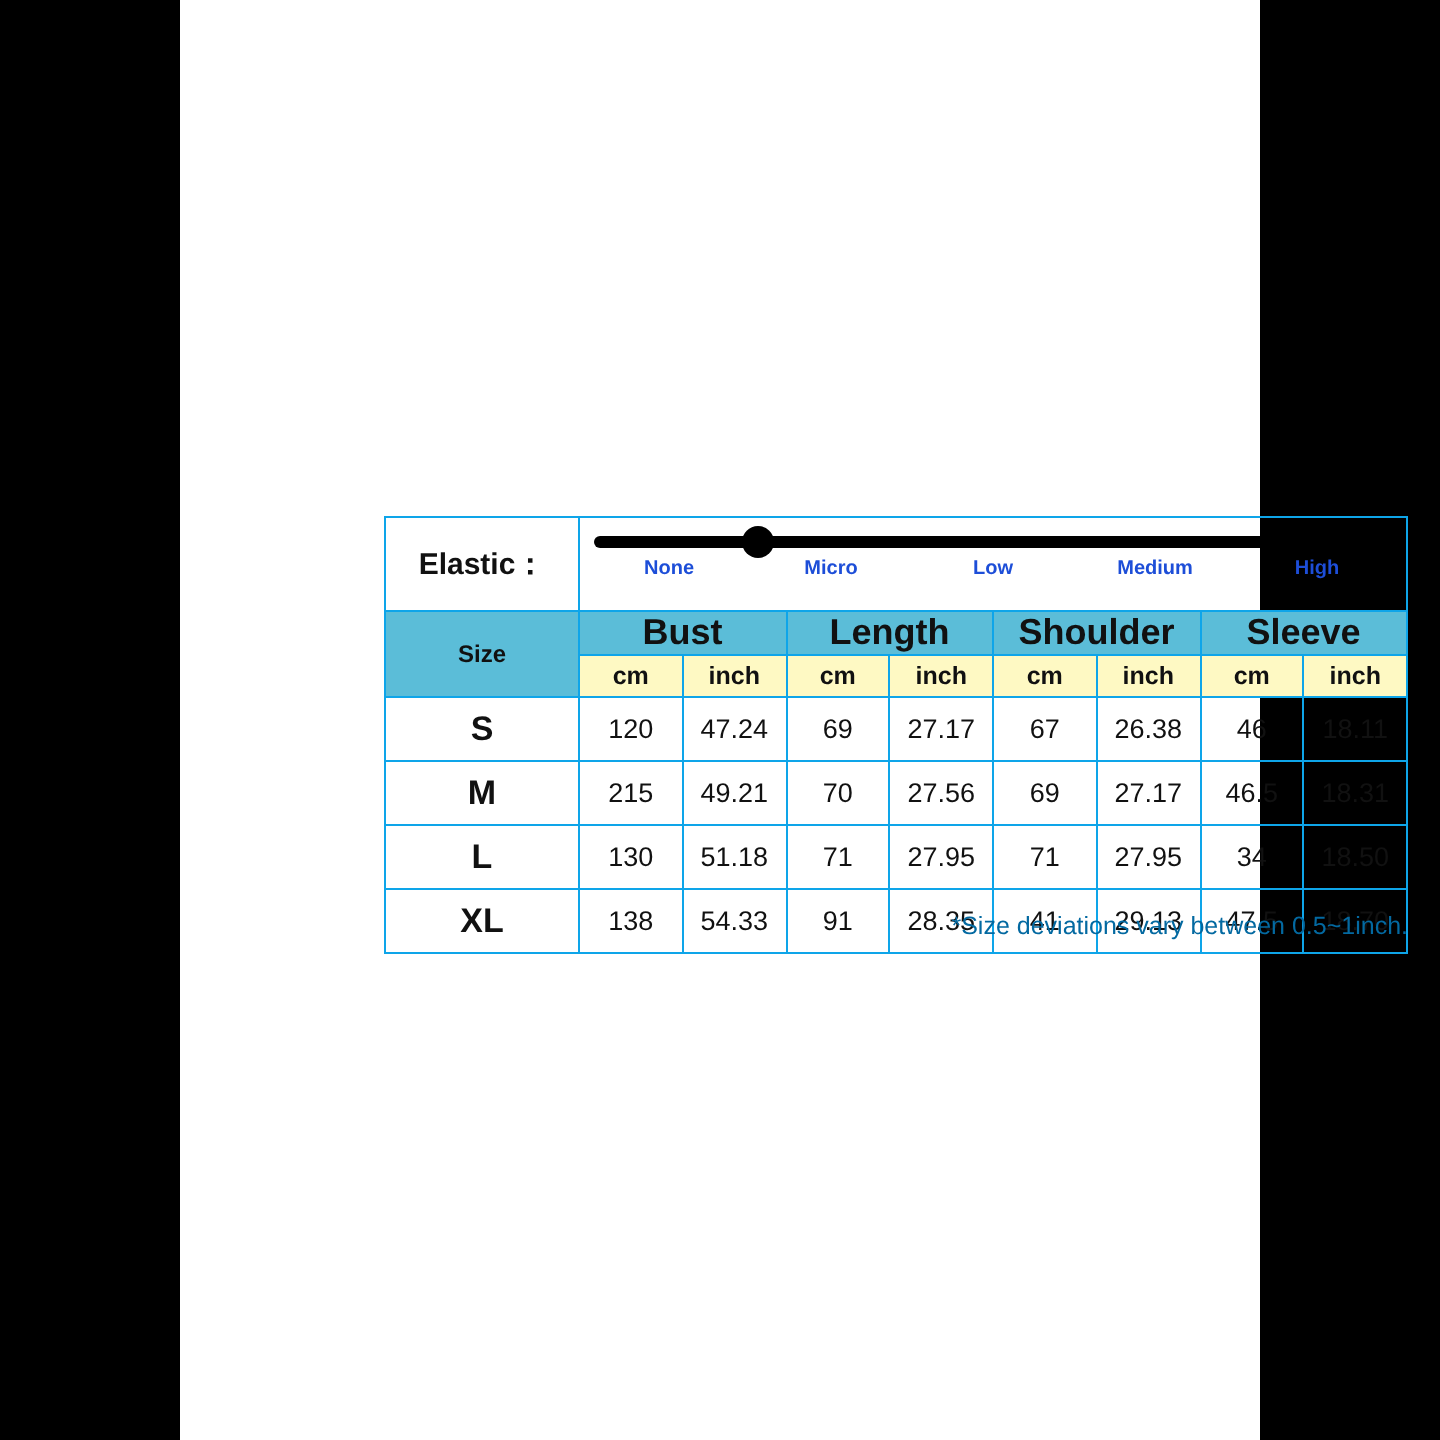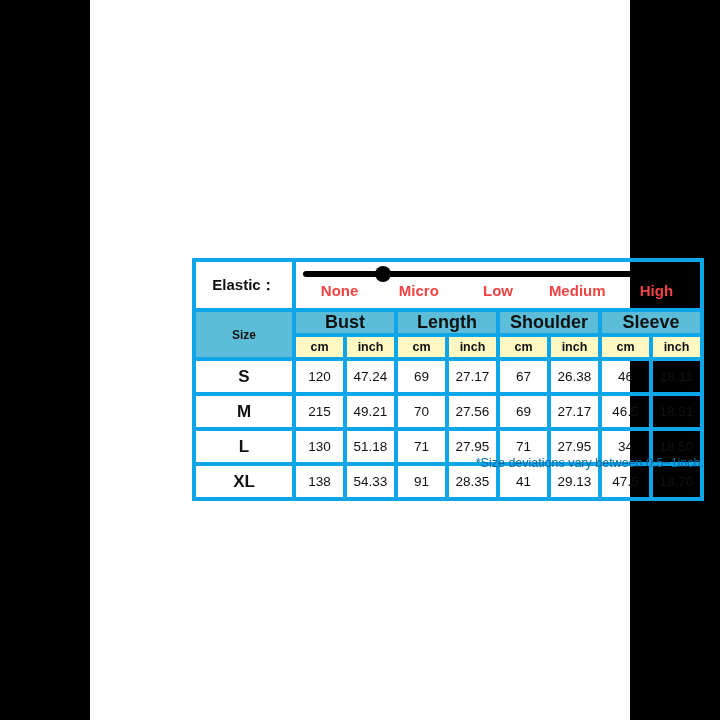--- a/index.html
+++ b/index.html
@@ -32,21 +32,21 @@
     left: 102px;
     top: 258px;
     width: 512px;
   }
   table.size-table {
     border-collapse: collapse;
     width: 512px;
     table-layout: fixed;
   }
   table.size-table td, table.size-table th {
-    border: 4px solid #0ea5e9;
+    border: 1px solid #0ea5e9;
     padding: 0;
     text-align: center;
     vertical-align: middle;
     color: #111111;
   }
   
   .elastic-label-cell {
     width: 96px;
     height: 46px;
     font-size: 15px;
@@ -84,23 +84,23 @@
   .slider-labels {
     position: absolute;
     left: 0;
     right: 0;
     top: 20px;
     display: flex;
     justify-content: space-between;
     padding: 0 4px;
   }
   .slider-labels span {
-    font-size: 15px;
-    font-weight: bold;
-    color: #ef4444;
+    font-size: 10px;
+    font-weight: bold;
+    color: #1d4ed8;
     flex: 1;
     text-align: center;
   }
   
   .size-head-cell {
     background: #5bbdd8;
     color: #ffffff;
     font-weight: bold;
     font-size: 12px;
     height: 28px;

